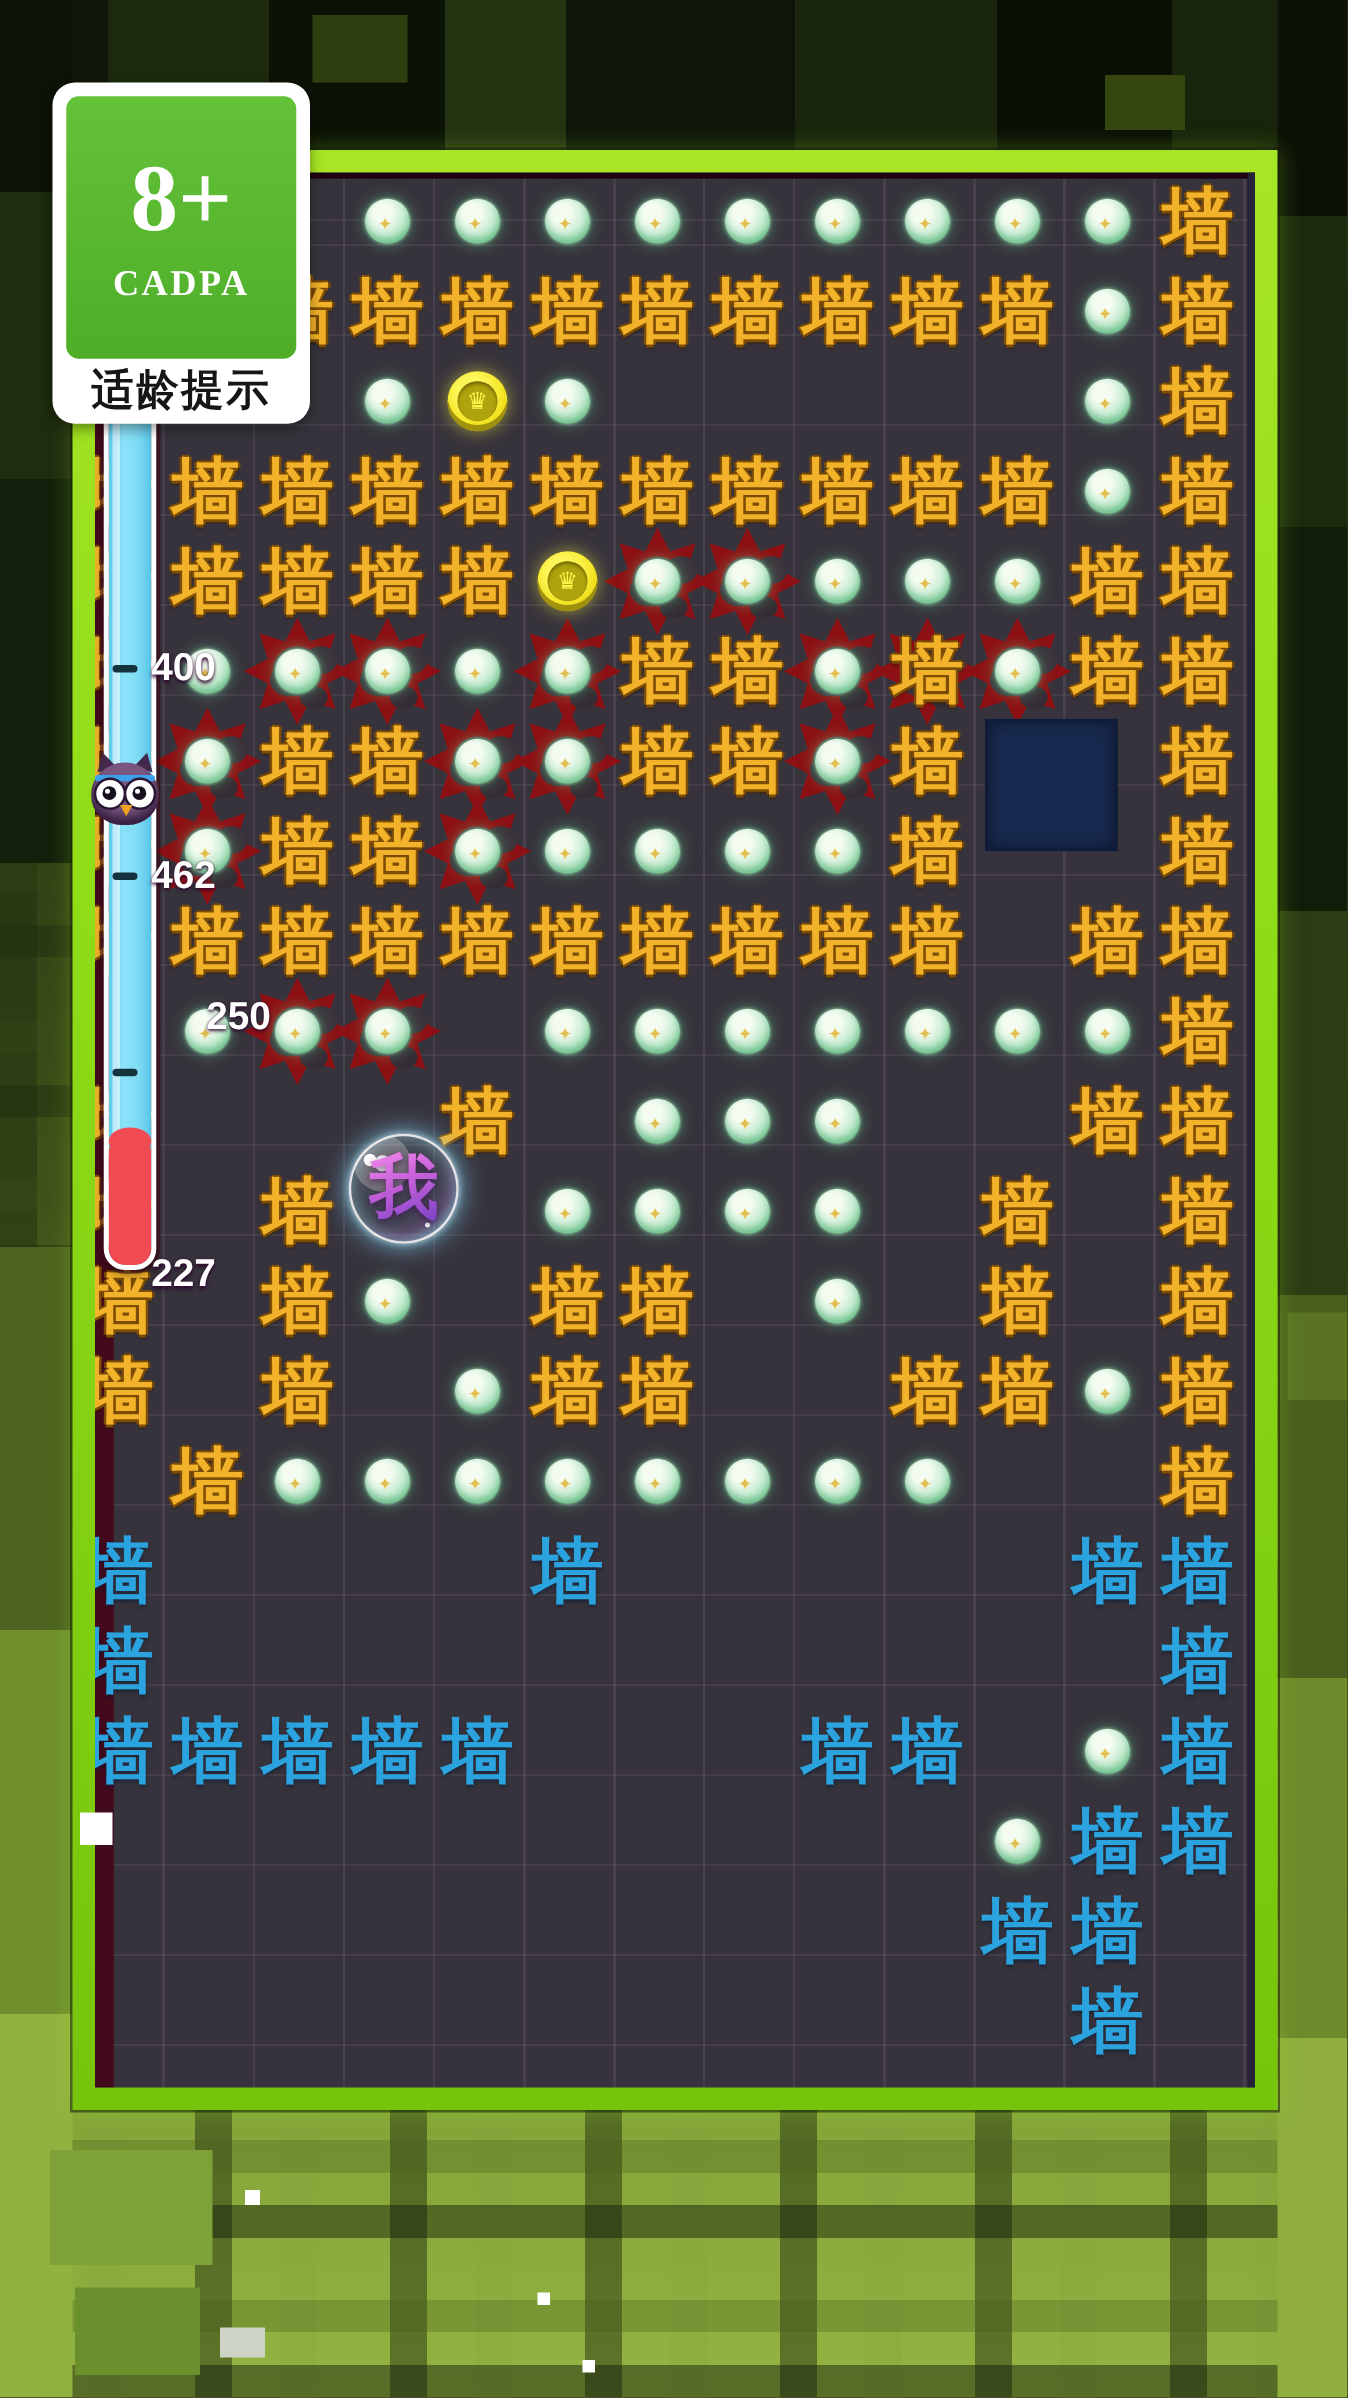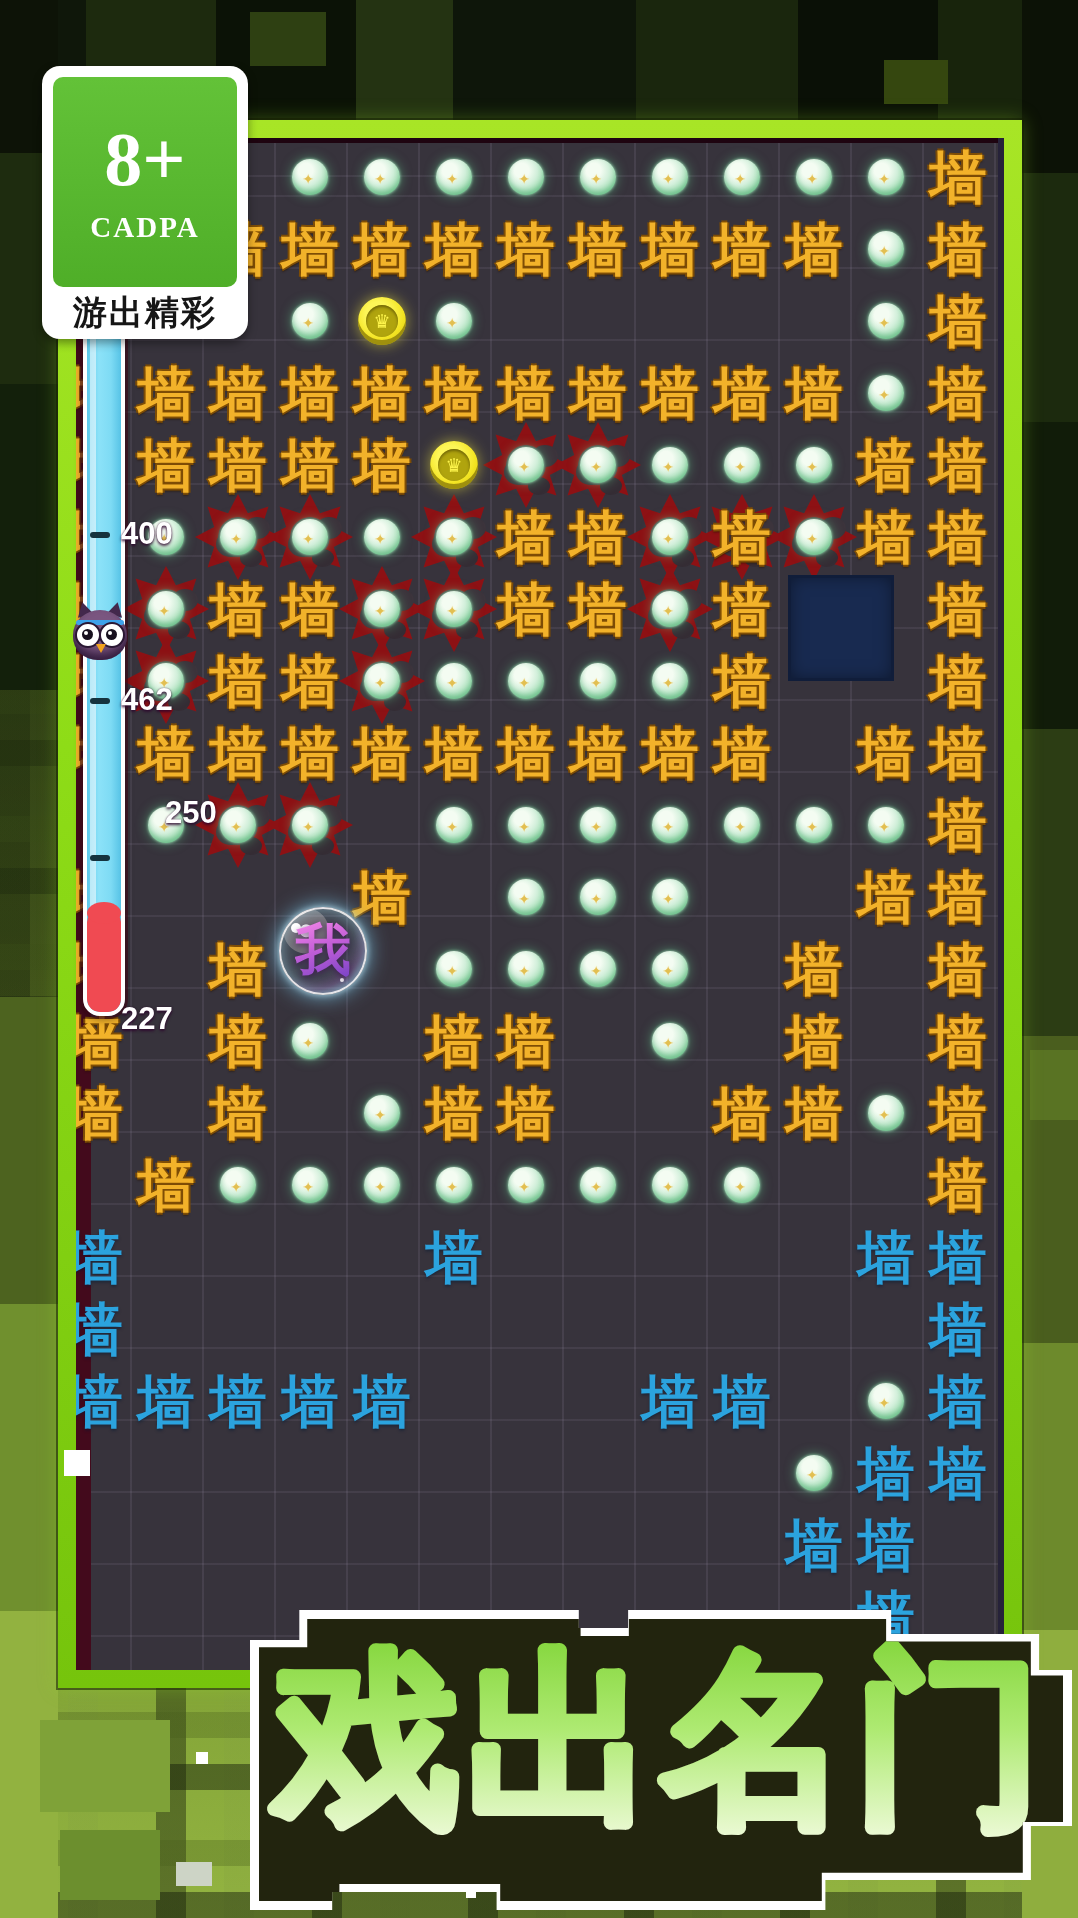--- a/index.html
+++ b/index.html
@@ -624,38 +624,24 @@
         <div class="pupil"></div>
       </div>
     <div class="beak"></div>
   </div>
 
   <div class="cadpa">
     <div class="green">
       <div class="age">8+</div>
       <div class="org">CADPA</div>
     </div>
-    <div class="caption">游出精彩</div>
+    <div class="caption">适龄提示</div>
   </div>
 
 
-  <div class="badge2o">
-    <div class="badge2i">
-      <svg class="tsvg" viewBox="0 0 804 282">
-        <defs>
-          <linearGradient id="g2" x1="0" y1="0" x2="0" y2="1">
-            <stop offset="0" stop-color="#84d63c"></stop>
-            <stop offset="0.45" stop-color="#aeea72"></stop>
-            <stop offset="1" stop-color="#f0fbdc"></stop>
-          </linearGradient>
-        </defs>
-        <text x="50%" y="66%" text-anchor="middle" font-size="188" font-weight="bold" letter-spacing="6" fill="url(#g2)" stroke="url(#g2)" stroke-width="9" stroke-linejoin="round" paint-order="stroke">戏出名门</text>
-      </svg>
-    </div>
-  </div>
 
   <div class="pxw" style="left:64px;top:1450px;width:26px;height:26px;"></div>
   <div class="pxw" style="left:196px;top:1752px;width:12px;height:12px;"></div>
   <div class="pxw" style="left:430px;top:1834px;width:10px;height:10px;"></div>
   <div class="pxw" style="left:466px;top:1888px;width:10px;height:10px;"></div>
   <div class="pxg" style="left:176px;top:1862px;width:36px;height:24px;"></div>
 
 </div>
 
 </body></html>

